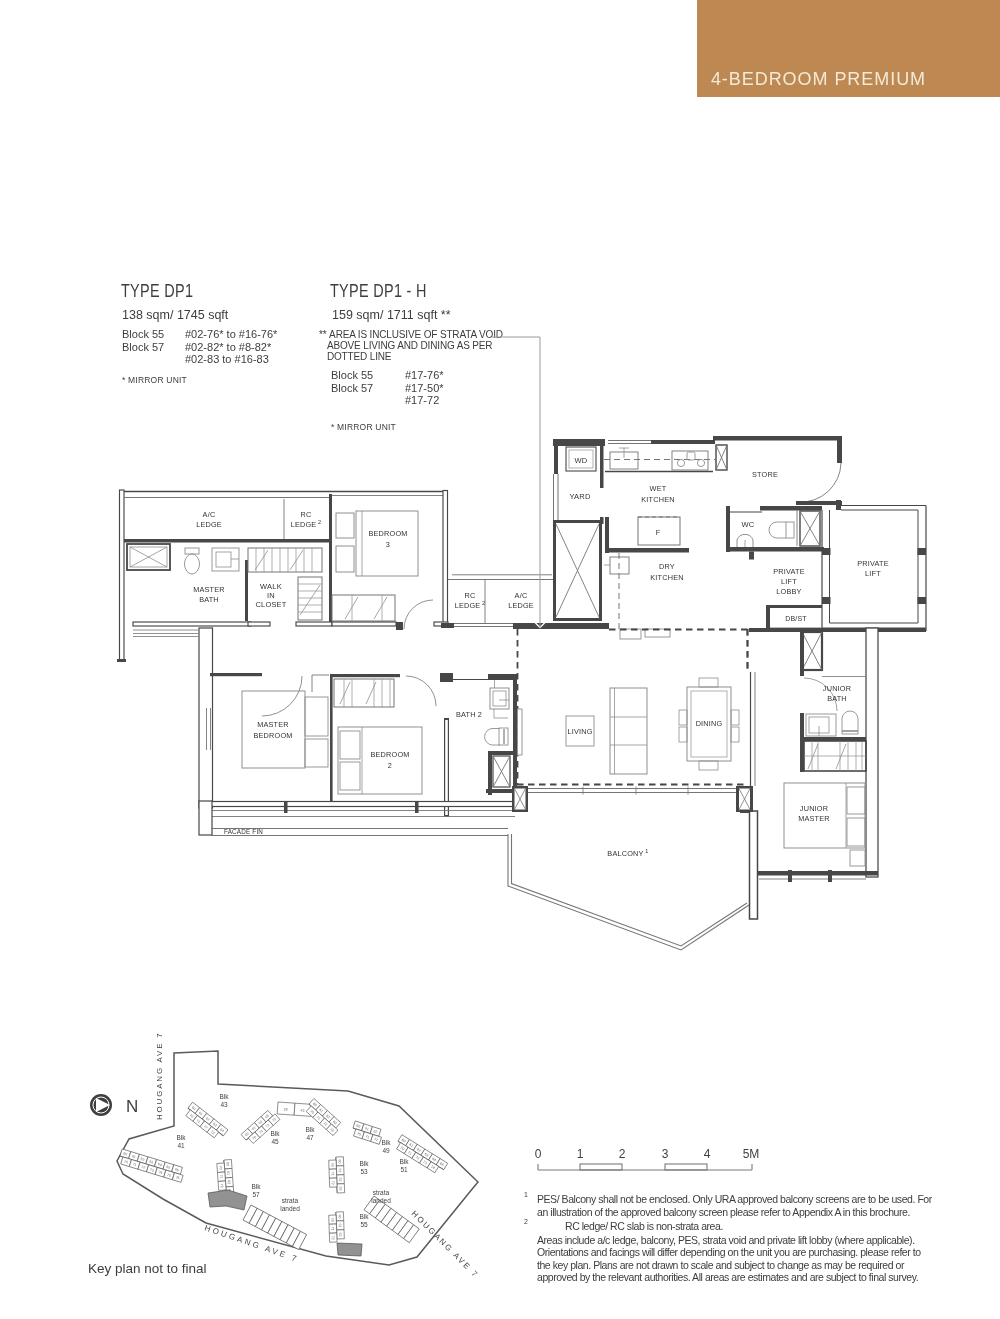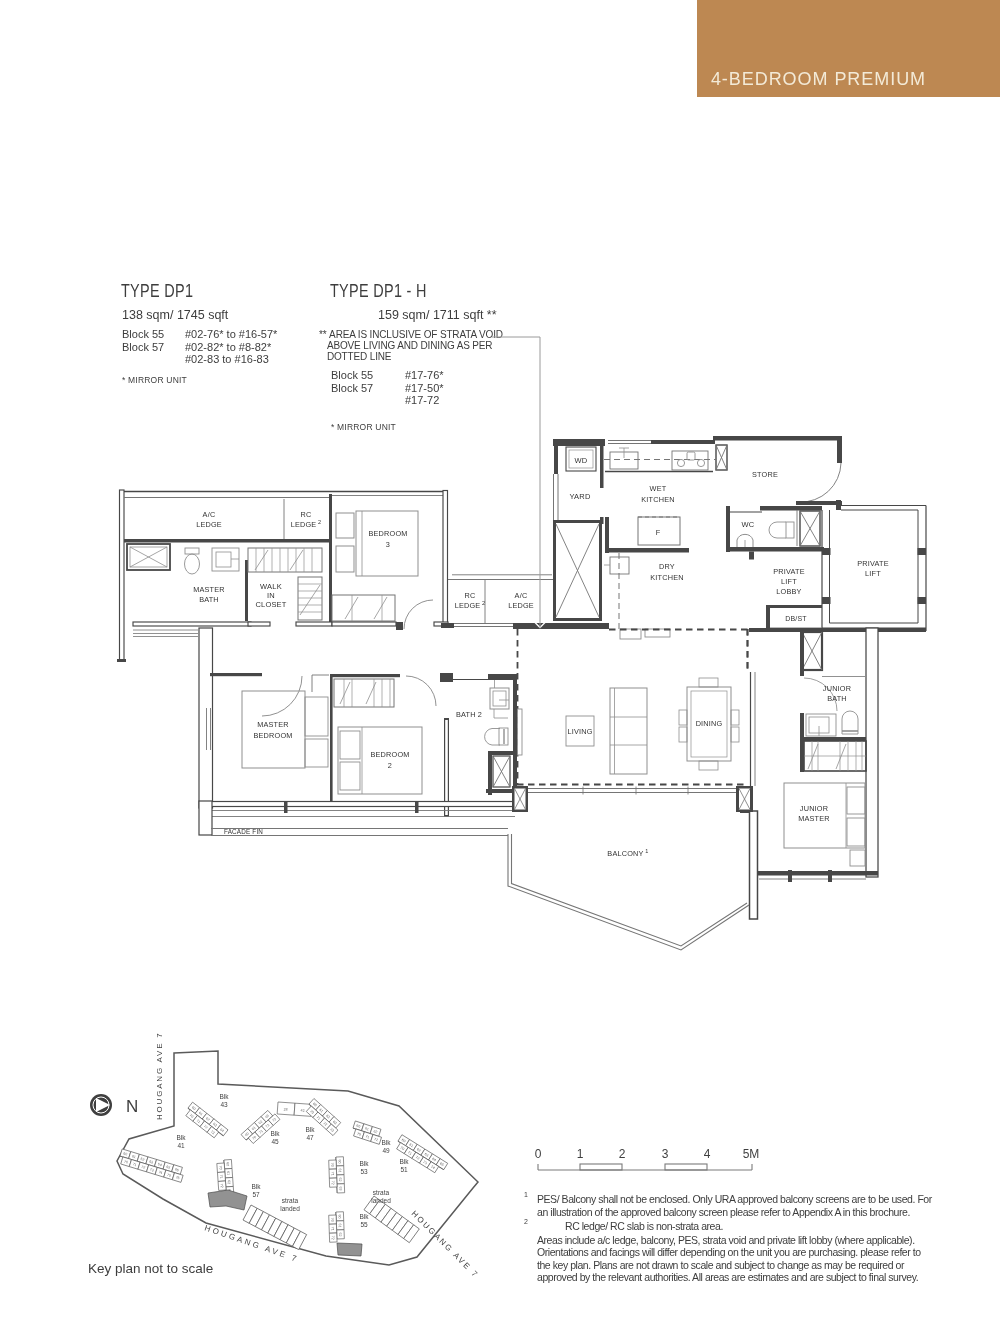--- a/index.html
+++ b/index.html
@@ -13,31 +13,31 @@
 
 <div class="abs" style="left:697px; top:69px; width:243px; text-align:center; color:#f3ead7;
  font-size:18px; letter-spacing:0.95px;">4-BEDROOM PREMIUM</div>
 
 <div class="abs" style="left:121px; top:280px; font-size:19px; color:#3d3d3d; letter-spacing:0.4px; transform:scale(0.76,1); transform-origin:left top;">TYPE DP1</div>
 
 <div class="abs" style="left:122px; top:308px; font-size:12.5px; color:#3d3d3d;">138 sqm/ 1745 sqft</div>
 
 <div class="abs" style="left:122px; top:328px; width:260px; height:42px; font-size:11px; color:#3d3d3d; line-height:12.5px; white-space:nowrap;">
 <span style="position:absolute; left:0; top:0;">Block 55</span>
-    <span style="position:absolute; left:63px; top:0;">#02-76* to #16-57*</span>
+    <span style="position:absolute; left:63px; top:0;">#02-76* to #16-76*</span>
 <span style="position:absolute; left:0; top:12.5px;">Block 57</span>
     <span style="position:absolute; left:63px; top:12.5px;">#02-82* to #8-82*</span>
 <span style="position:absolute; left:63px; top:25px;">#02-83 to #16-83</span>
 </div>
 
 <div class="abs" style="left:122px; top:375px; font-size:8.5px; color:#3d3d3d; letter-spacing:0.2px;">* MIRROR UNIT</div>
 
 <div class="abs" style="left:330px; top:280px; font-size:19px; color:#3d3d3d; letter-spacing:0.4px; transform:scale(0.76,1); transform-origin:left top;">TYPE DP1 - H</div>
 
-<div class="abs" style="left:332px; top:308px; font-size:12.5px; color:#3d3d3d;margin-left:46px;">159 sqm/ 1711 sqft **</div>
+<div class="abs" style="left:332px; top:308px; font-size:12.5px; color:#3d3d3d;">159 sqm/ 1711 sqft **</div>
 
 <div class="abs" style="left:319px; top:330px; font-size:10px; color:#3d3d3d; letter-spacing:-0.15px; line-height:10.8px;">**&nbsp;AREA IS INCLUSIVE OF STRATA VOID<br>&nbsp;&nbsp;&nbsp;ABOVE LIVING AND DINING AS PER<br>&nbsp;&nbsp;&nbsp;DOTTED LINE</div>
 
 <div class="abs" style="left:331px; top:369px; width:200px; height:42px; font-size:11px; color:#3d3d3d; line-height:12.5px; white-space:nowrap;">
 <span style="position:absolute; left:0; top:0;">Block 55</span>
     <span style="position:absolute; left:74px; top:0;">#17-76*</span>
 <span style="position:absolute; left:0; top:12.5px;">Block 57</span>
     <span style="position:absolute; left:74px; top:12.5px;">#17-50*</span>
 <span style="position:absolute; left:74px; top:25px;">#17-72</span>
 </div>
@@ -920,21 +920,21 @@
 <text x="622" y="1158" font-size="12" fill="#3f3f3f" text-anchor="middle">2</text>
 
 <text x="665" y="1158" font-size="12" fill="#3f3f3f" text-anchor="middle">3</text>
 
 <text x="707" y="1158" font-size="12" fill="#3f3f3f" text-anchor="middle">4</text>
 
 <text x="751" y="1158" font-size="12" fill="#3f3f3f" text-anchor="middle">5M</text>
 </g>
 </svg>
 
-<div class="abs" style="left:88px; top:1261px; font-size:13.5px; color:#3d3d3d;">Key plan not to scale</div>
+<div class="abs" style="left:88px; top:1261px; font-size:13.5px; color:#3d3d3d;">Key plan not to final</div>
 
 <div class="abs" style="left:524px; top:1191px; font-size:7px; color:#3d3d3d;">1</div>
 <div class="abs" style="left:537px; top:1193px; width:420px; font-size:10.5px; color:#3d3d3d; line-height:12.5px; letter-spacing:-0.45px;">PES/ Balcony shall not be enclosed. Only URA approved balcony screens are to be used. For<br>an illustration of the approved balcony screen please refer to Appendix A in this brochure.</div>
 
 <div class="abs" style="left:524px; top:1218px; font-size:7px; color:#3d3d3d;">2</div>
 <div class="abs" style="left:565px; top:1220px; width:420px; font-size:10.5px; color:#3d3d3d; letter-spacing:-0.45px;">RC ledge/ RC slab is non-strata area.</div>
 
 <div class="abs" style="left:537px; top:1234px; width:420px; font-size:10.5px; color:#3d3d3d; line-height:12.3px; letter-spacing:-0.45px;">Areas include a/c ledge, balcony, PES, strata void and private lift lobby (where applicable).<br>Orientations and facings will differ depending on the unit you are purchasing. please refer to<br>the key plan. Plans are not drawn to scale and subject to change as may be required or<br>approved by the relevant authorities. All areas are estimates and are subject to final survey.</div>
 
 </body></html>

